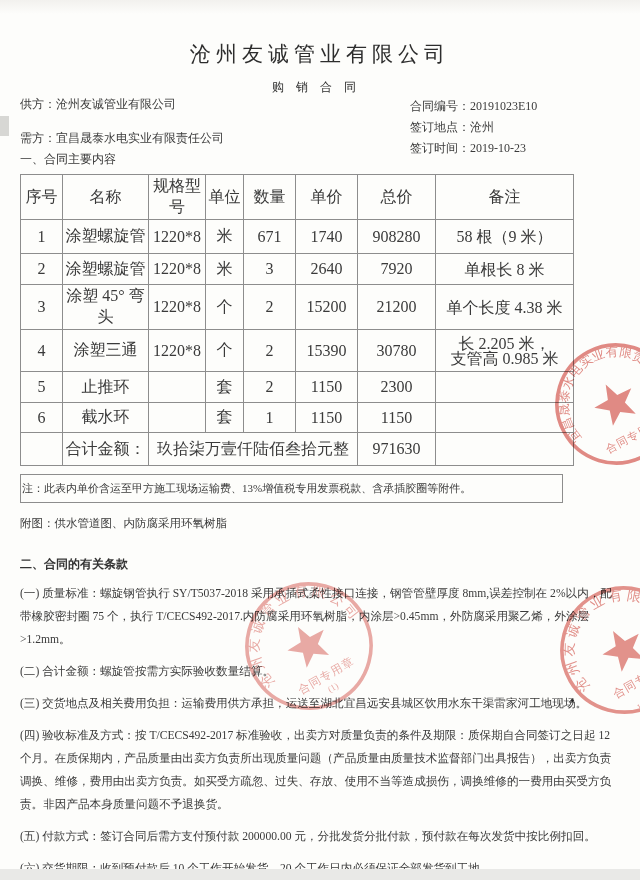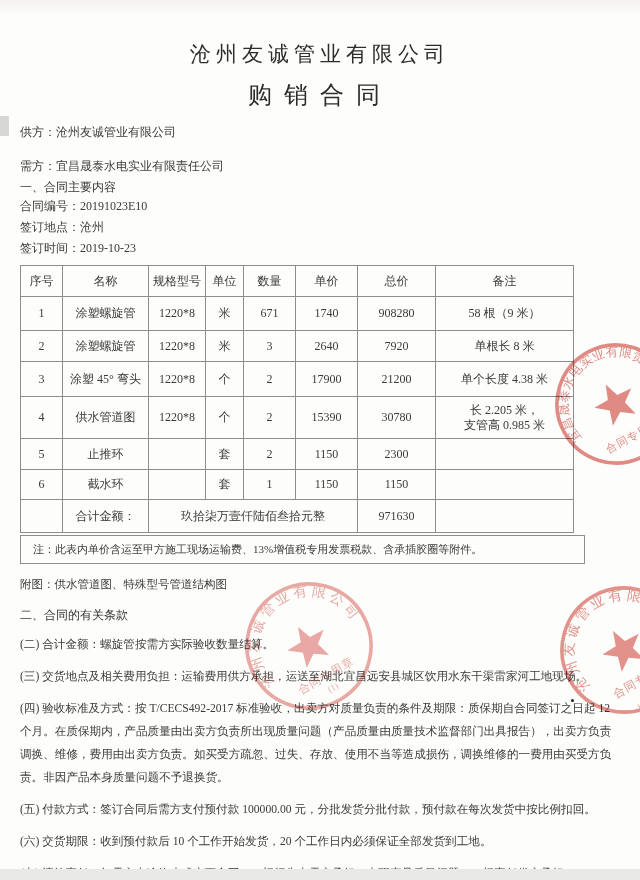--- a/index.html
+++ b/index.html
@@ -15,50 +15,49 @@
     overflow:hidden;
     color:#3a3a3a;
   }
   .content{padding:0 20px;}
   .company-title{
     padding-top:40px;text-align:center;
     font-size:21px;letter-spacing:5px;color:#2d2d2d;
   }
   .doc-title{
     margin-top:11px;text-align:center;
-    font-size:24px;letter-spacing:12px;color:#2d2d2d;
+    font-size:12px;letter-spacing:12px;color:#2d2d2d;
   }
   .meta{
-    margin-top:13px;display:flex;justify-content:space-between;
+    display:flex;justify-content:space-between;
     font-size:12px;
-    flex-direction:column;
   }
   .meta-left .line{margin-bottom:0;}
   .meta-left .supplier-line{margin-bottom:17px;}
   .meta-right{width:210px;line-height:21px;font-size:12px;}
   .sec-title{font-size:12px;margin-top:4px;color:#333;font-family:Liberation Mono, monospace;}
   table.items{
     border-collapse:collapse;table-layout:fixed;
     width:553px;margin-top:6px;
-    font-size:12px;color:#3a3a3a;border-radius:22px;
+    font-size:16px;color:#3a3a3a;border-radius:22px;
   }
   table.items th,table.items td{
     border:1px solid #8d8d8d;
     text-align:center;vertical-align:middle;
     padding:1px 2px;font-weight:normal;
     overflow:hidden;
   }
   table.items th{height:28px;}
   .remark{white-space:pre-line;line-height:15px;}
   .note-box{
-    width:539px;border:1px solid #8d8d8d;margin-top:2px;
-    padding:6px 12px;font-size:11px;line-height:15px;color:#3a3a3a;
+    width:539px;border:1px solid #8d8d8d;margin-top:8px;
+    padding:6px 1px;font-size:11px;line-height:15px;color:#3a3a3a;
   }
   .attachment{margin-top:13px;font-size:11.5px;}
-  .sec2-title{margin-top:15px;font-size:12px;color:#333;}
+  .sec2-title{margin-top:25px;font-size:12px;color:#333;font-weight:bold;}
   .clauses{margin-top:9px;width:600px;}
   .clauses p{
     margin:0 0 9px 0;font-size:11.6px;line-height:23px;color:#3a3a3a;
     text-align:left;
   }
   .stamp{position:absolute;mix-blend-mode:multiply;pointer-events:none;}
   .scan-artifact{
     position:absolute;left:0;top:116px;width:9px;height:20px;
     background:#d7d7d4;
   }
@@ -141,27 +140,27 @@
         <td>2640</td>
         <td>7920</td>
         <td class="remark">单根长 8 米</td>
       </tr>
       <tr style="height:35px">
         <td>3</td>
         <td>涂塑 45° 弯头</td>
         <td>1220*8</td>
         <td>个</td>
         <td>2</td>
-        <td>17900</td>
+        <td>15200</td>
         <td>21200</td>
         <td class="remark">单个长度 4.38 米</td>
       </tr>
       <tr style="height:42px">
         <td>4</td>
-        <td>供水管道图</td>
+        <td>涂塑三通</td>
         <td>1220*8</td>
         <td>个</td>
         <td>2</td>
         <td>15390</td>
         <td>30780</td>
         <td class="remark">长 2.205 米，
 支管高 0.985 米</td>
       </tr>
       <tr style="height:31px">
         <td>5</td>
@@ -188,29 +187,30 @@
         <td>合计金额：</td>
         <td colspan="4">玖拾柒万壹仟陆佰叁拾元整</td>
         <td>971630</td>
         <td></td>
       </tr>
     </tbody>
       </table>
 
     <div class="note-box">注：此表内单价含运至甲方施工现场运输费、13%增值税专用发票税款、含承插胶圈等附件。</div>
 
-    <div class="attachment">附图：供水管道图、特殊型号管道结构图</div>
+    <div class="attachment">附图：供水管道图、内防腐采用环氧树脂</div>
 
     <div class="sec2-title">二、合同的有关条款</div>
 
     <div class="clauses">
+      <p>(一) 质量标准：螺旋钢管执行 SY/T5037-2018 采用承插式柔性接口连接，钢管管壁厚度 8mm,误差控制在 2%以内，配带橡胶密封圈 75 个，执行 T/CECS492-2017.内防腐采用环氧树脂，内涂层&gt;0.45mm，外防腐采用聚乙烯，外涂层&gt;1.2mm。</p>
       <p>(二) 合计金额：螺旋管按需方实际验收数量结算。</p>
       <p>(三) 交货地点及相关费用负担：运输费用供方承担，运送至湖北宜昌远安县城区饮用水东干渠雷家河工地现场。</p>
       <p>(四) 验收标准及方式：按 T/CECS492-2017 标准验收，出卖方对质量负责的条件及期限：质保期自合同签订之日起 12 个月。在质保期内，产品质量由出卖方负责所出现质量问题（产品质量由质量技术监督部门出具报告），出卖方负责调换、维修，费用由出卖方负责。如买受方疏忽、过失、存放、使用不当等造成损伤，调换维修的一费用由买受方负责。非因产品本身质量问题不予退换货。</p>
-      <p>(五) 付款方式：签订合同后需方支付预付款 100000.00 元，分批发货分批付款，预付款在每次发货中按比例扣回。</p>
+      <p>(五) 付款方式：签订合同后需方支付预付款 200000.00 元，分批发货分批付款，预付款在每次发货中按比例扣回。</p>
       <p>(六) 交货期限：收到预付款后 10 个工作开始发货，20 个工作日内必须保证全部发货到工地。</p>
       <p>(七) 违约责任：如需方中途终止或变更合同，一切损失由需方承担，出现产品质量问题，一切责任供方承担。</p>
     </div>
   </div>
 
   <svg class="stamp" style="left:541px;top:329px" width="150" height="150" viewBox="-75 -75 150 150">
     <g transform="rotate(-28)" opacity="0.62">
       <circle r="59" fill="none" stroke="#d0453c" stroke-width="3.6"></circle>
       <path id="arcA" d="M -46 14 A 48.1 48.1 0 1 1 46 14" fill="none"></path>
       <text font-size="12.5" fill="#d0453c">

